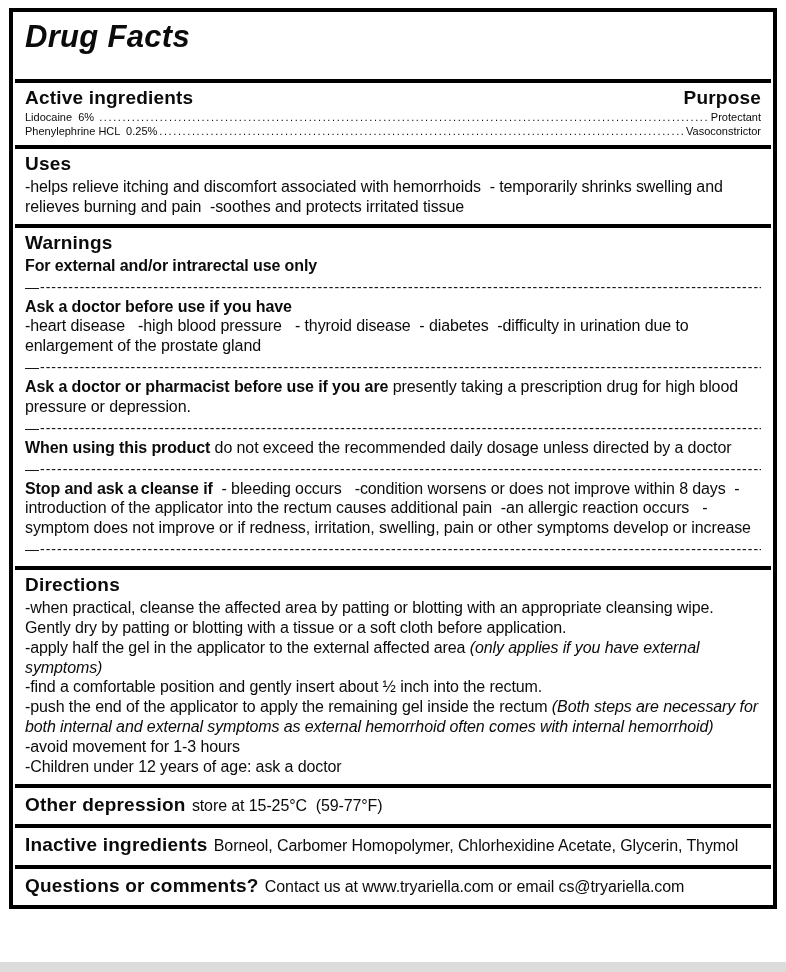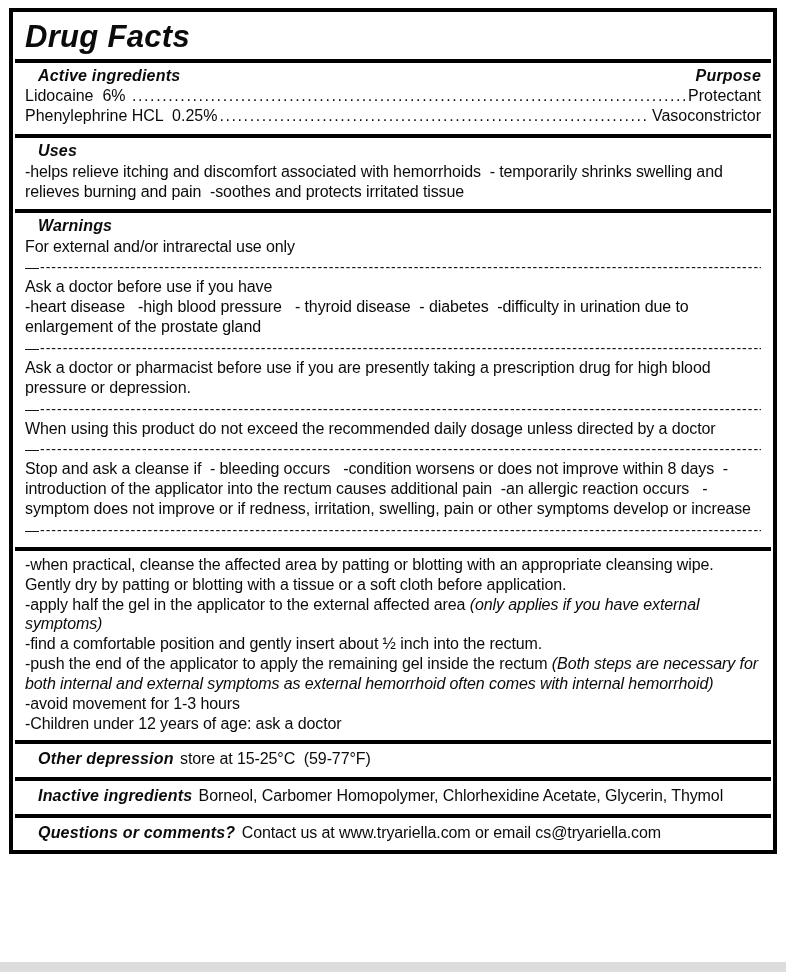--- a/index.html
+++ b/index.html
@@ -10,57 +10,55 @@
     font-family: "Liberation Sans", "DejaVu Sans", sans-serif;
     color: #0b0b0b;
     overflow: hidden;
   }
   .label {
     margin: 8px 9px 0 9px;
     border: 4px solid #000;
     background: #fff;
   }
   .section { padding: 4px 12px 7px 12px; }
-  .title-section { padding: 7px 12px 4px 12px; }
+  .title-section { padding: 7px 12px 24px 12px; }
   .page-title {
     font-size: 31px;
     font-weight: bold;
     font-style: italic;
     letter-spacing: 0.3px;
   }
   .sep { height: 4px; background: #000; margin: 0 2px; }
   .heading {
-    font-size: 16px;
+    font-size: 19px;
     font-weight: bold;
-    font-style: italic;
     letter-spacing: 0.2px;
-    margin-left: 13px;
   }
   .heading-row {
     display: flex;
     justify-content: space-between;
     align-items: baseline;
     margin-bottom: 1px;
   }
   .block-heading { display: block; margin-bottom: 2px; }
   .inline-heading { margin-right: 2px; }
   .para {
     margin: 0;
     font-size: 16px;
     line-height: 1.24;
     white-space: pre-wrap;
     letter-spacing: -0.1px;
   }
-  .para .seg-b { font-weight: normal; }
+  .para .seg-b { font-weight: bold; }
   .para .seg-i { font-style: italic; }
   .inline-head-para { line-height: 1.35; }
   .ing-row {
     display: flex;
     align-items: flex-start;
-    font-size: 16px;
+    font-size: 11px;
     line-height: 1.28;
   }
   .ing-name, .ing-purpose { white-space: pre; }
   .leader {
     flex: 1 1 auto;
     min-width: 0;
     overflow: hidden;
     white-space: nowrap;
     letter-spacing: 1.6px;
     margin: 0 2px;
@@ -122,20 +120,21 @@
         <div class="dashed-divider">—--------------------------------------------------------------------------------------------------------------------------------------------------------------------------------------------------------------------------------------------------------------------</div>
         <p class="para"><span class="seg-b ">Ask a doctor or pharmacist before use if you are</span><span> presently taking a prescription drug for high blood pressure or depression.</span></p>
         <div class="dashed-divider">—--------------------------------------------------------------------------------------------------------------------------------------------------------------------------------------------------------------------------------------------------------------------</div>
         <p class="para"><span class="seg-b ">When using this product</span><span> do not exceed the recommended daily dosage unless directed by a doctor</span></p>
         <div class="dashed-divider">—--------------------------------------------------------------------------------------------------------------------------------------------------------------------------------------------------------------------------------------------------------------------</div>
         <p class="para"><span class="seg-b ">Stop and ask a cleanse if</span><span>  - bleeding occurs   -condition worsens or does not improve within 8 days  -introduction of the applicator into the rectum causes additional pain  -an allergic reaction occurs   -symptom does not improve or if redness, irritation, swelling, pain or other symptoms develop or increase</span></p>
         <div class="dashed-divider">—--------------------------------------------------------------------------------------------------------------------------------------------------------------------------------------------------------------------------------------------------------------------</div>
       </section>
       <div class="sep"></div>
       <section class="section">
+        <div class="heading block-heading">Directions</div>
         <p class="para"><span>-when practical, cleanse the affected area by patting or blotting with an appropriate cleansing wipe. Gently dry by patting or blotting with a tissue or a soft cloth before application.</span></p>
         <p class="para"><span>-apply half the gel in the applicator to the external affected area </span><span class="seg-i">(only applies if you have external symptoms)</span></p>
         <p class="para"><span>-find a comfortable position and gently insert about ½ inch into the rectum.</span></p>
         <p class="para"><span>-push the end of the applicator to apply the remaining gel inside the rectum </span><span class="seg-i">(Both steps are necessary for both internal and external symptoms as external hemorrhoid often comes with internal hemorrhoid)</span></p>
         <p class="para"><span>-avoid movement for 1-3 hours</span></p>
         <p class="para"><span>-Children under 12 years of age: ask a doctor</span></p>
       </section>
       <div class="sep"></div>
       <section class="section">
         <p class="para inline-head-para"><span class="heading inline-heading">Other depression</span><span> store at 15-25°C  (59-77°F)</span></p>

